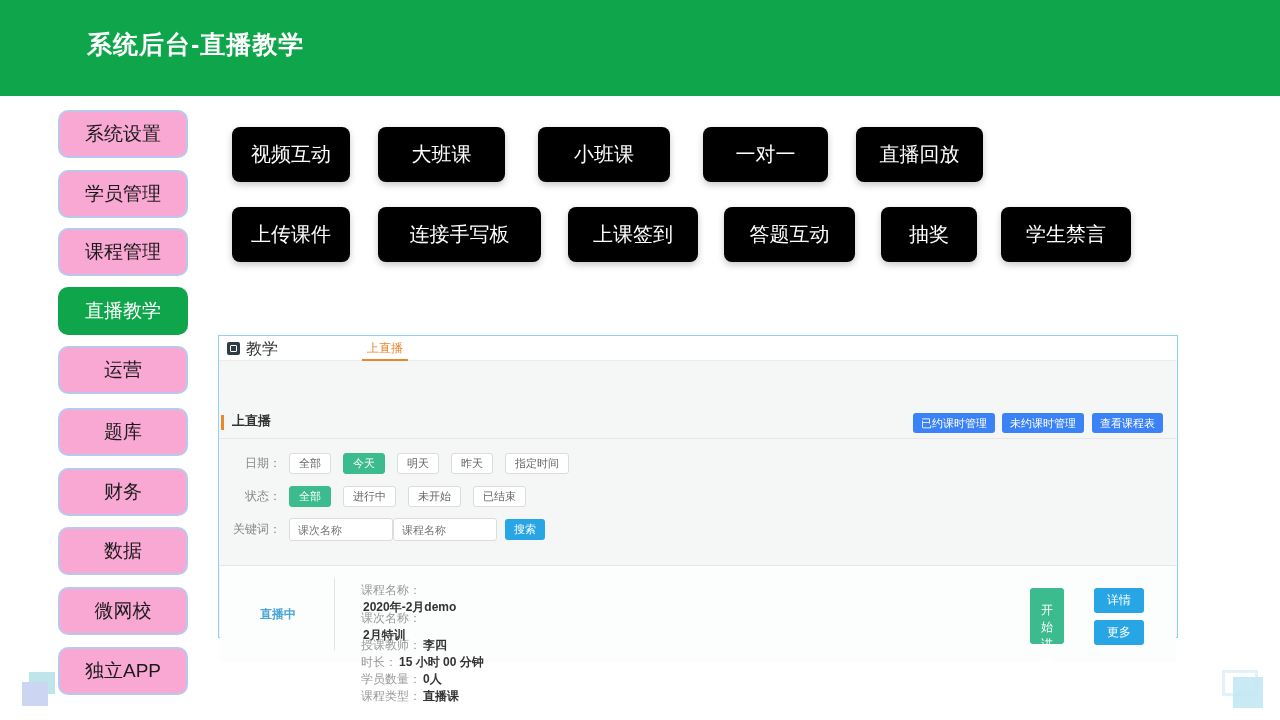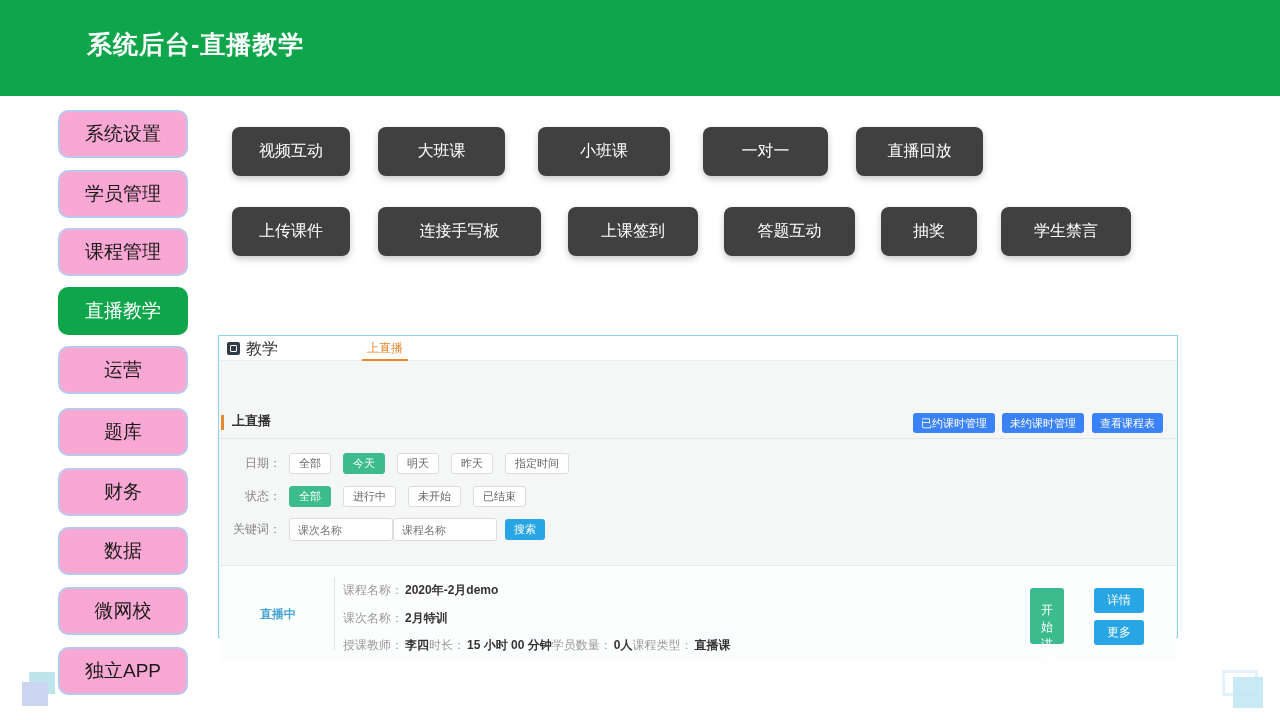--- a/index.html
+++ b/index.html
@@ -10,22 +10,22 @@
   .hdr{position:absolute;left:0;top:0;width:1280px;height:96px;background:#0FA64B;}
   .hdr-title{position:absolute;left:75px;top:28px;font-size:25px;font-weight:600;color:#fff;letter-spacing:1px;margin-left:12px;}
 
   
   .side-item{position:absolute;left:58px;width:130px;height:48px;background:#f9a8d4;
     border:2px solid #b9c9ee;border-radius:10px;display:flex;align-items:center;justify-content:center;
     font-size:19px;color:#1a1a1a;cursor:pointer;}
   .side-item.active{background:#0FA64B;border-color:#0FA64B;color:#fff;}
 
   
-  .feat{position:absolute;height:49px;background:#404040;border:none;border-radius:8px;
-    color:#fff;font-size:16px;display:flex;align-items:center;justify-content:center;
+  .feat{position:absolute;height:55px;background:#000000;border:none;border-radius:8px;
+    color:#fff;font-size:20px;display:flex;align-items:center;justify-content:center;
     box-shadow:0 3px 7px rgba(0,0,0,.22);cursor:pointer;}
 
   
   .panel{position:absolute;left:218px;top:335px;width:960px;height:303px;background:#fff;
     border:1px solid #8fd3f0;}
   .tabbar{position:absolute;left:0;top:0;width:958px;height:25px;background:#fff;border-bottom:1px solid #ececec;}
   .tab-ico{position:absolute;left:8px;top:6px;width:13px;height:13px;background:#2f3b46;border-radius:2px;}
   .tab-ico span{position:absolute;left:3px;top:3px;width:7px;height:7px;border:1.5px solid #fff;border-radius:1px;display:block;}
   .app-label{position:absolute;left:27px;top:0;font-size:16px;color:#333;line-height:25px;}
   .tab-active{position:absolute;left:143px;top:0;width:46px;text-align:center;font-size:12px;color:#E8872E;line-height:25px;cursor:pointer;}
@@ -44,21 +44,21 @@
     font-size:11px;color:#666;margin-right:12px;cursor:pointer;}
   .pill.active{background:#3CBC8E;border-color:#3CBC8E;color:#fff;}
   .kw-input{width:104px;height:23px;border:1px solid #dcdcdc;border-radius:3px;background:#fff;
     font-size:11px;color:#999;padding:0 8px;outline:none;}
   .btn-search{height:21px;background:#27A5E4;border:none;border-radius:3px;color:#fff;font-size:11px;
     padding:0 9px;margin-left:8px;cursor:pointer;}
 
   .list-row{position:absolute;left:1px;top:205px;width:956px;height:96px;background:#fcfdfd;}
   .status-live{position:absolute;left:40px;top:40px;font-size:12px;font-weight:700;color:#4BA6D6;}
   .vsep{position:absolute;left:114px;top:12px;width:1px;height:72px;background:#e3e3e3;}
-  .dline{position:absolute;left:123px;font-size:12px;color:#999;display:flex;}
+  .dline{position:absolute;left:141px;font-size:12px;color:#999;display:flex;flex-direction:column;}
   .dline .lbl{color:#999;}
   .dline .val{color:#333;font-weight:700;margin-left:2px;}
   .dgroup{display:flex;}
   .btn-start{position:absolute;left:810px;top:22px;width:34px;height:56px;background:#3CBC8E;border:none;
     border-radius:3px;color:#fff;font-size:12px;line-height:17px;cursor:pointer;padding:14px 10px;}
   .btn-mini{position:absolute;left:874px;width:50px;height:25px;background:#27A5E4;border:none;border-radius:3px;
     color:#fff;font-size:12px;cursor:pointer;}
 
   
   .deco{position:absolute;}

